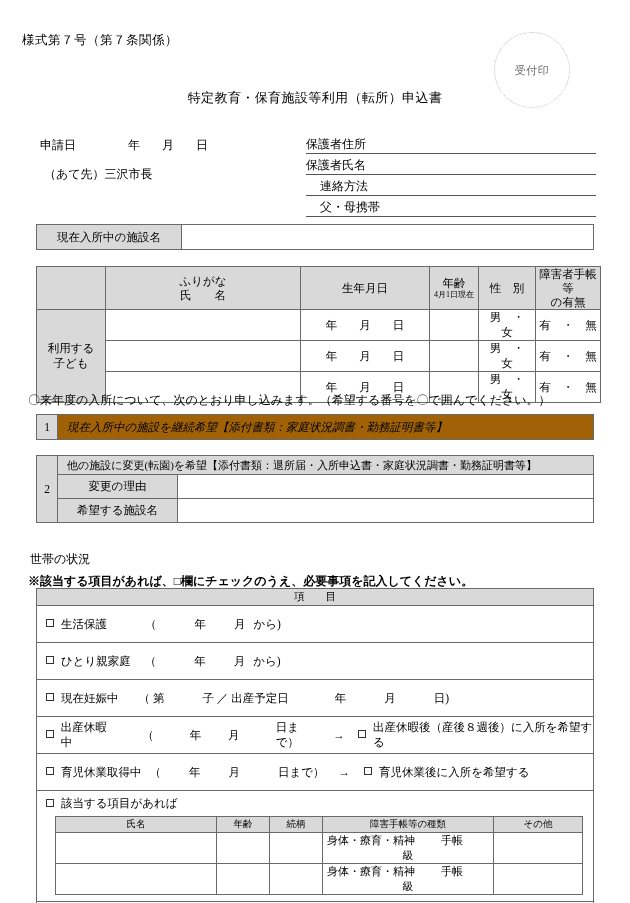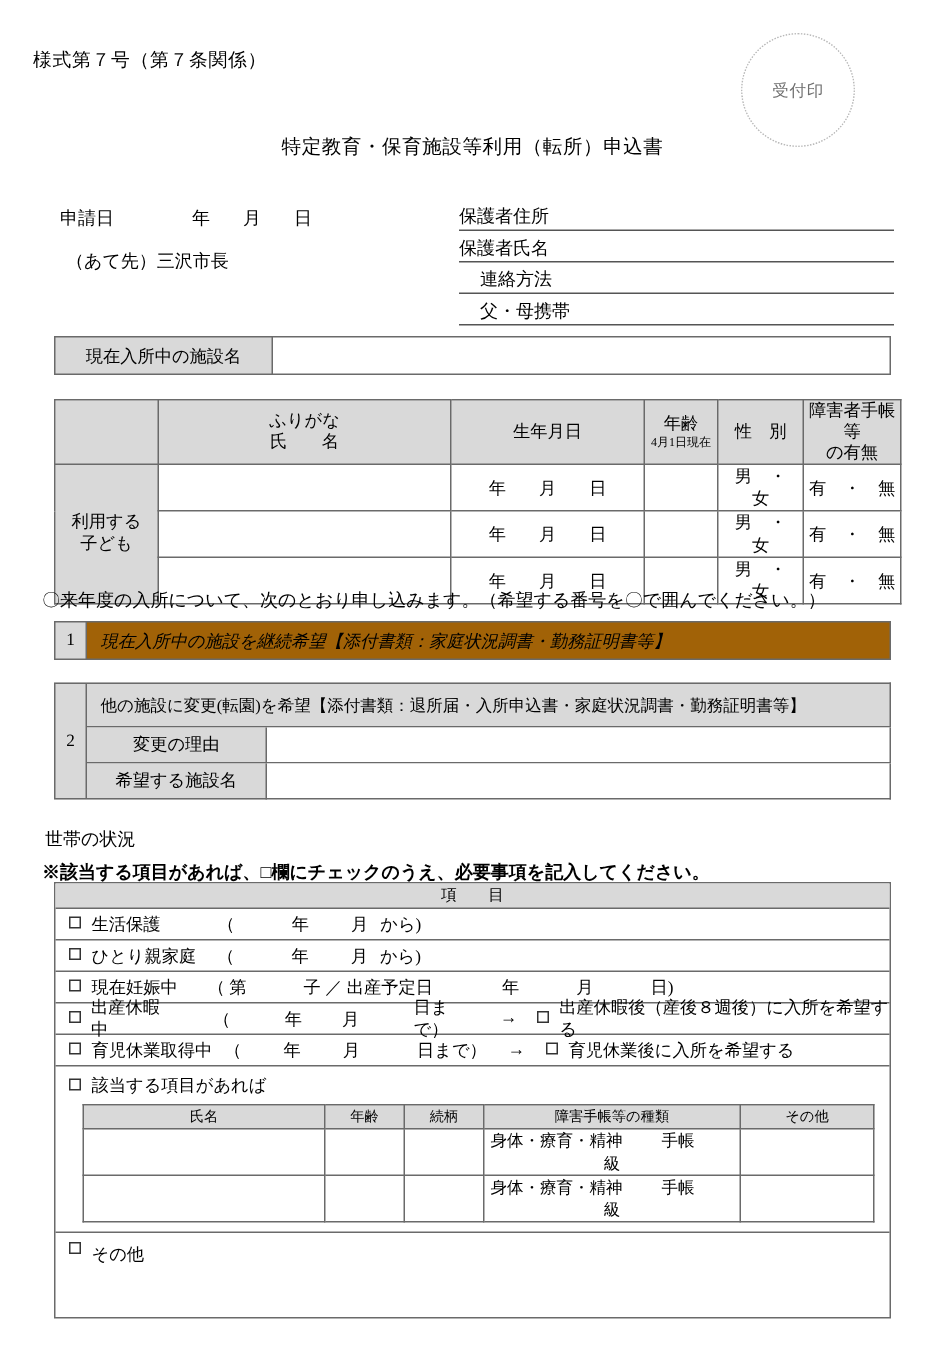--- a/index.html
+++ b/index.html
@@ -29,21 +29,21 @@
 
   
   #form-number {
     left: 22px;
     top: 32px;
     font-size: 12.5px;
     letter-spacing: .5px;
   }
   #receipt-seal {
     left: 494px;
-    top: 22px;
+    top: 32px;
     width: 74px;
     height: 74px;
     border: 1px dotted #b9b9b9;
     border-radius: 50%;
     display: flex;
     align-items: center;
     justify-content: center;
     color: #6f6f6f;
     font-size: 11px;
     letter-spacing: .5px;
@@ -198,21 +198,21 @@
   #option2 .num {
     width: 22px;
     border: 1px solid #6a6a6a;
     background: #d9d9d9;
     display: flex; align-items: center; justify-content: center;
     font-size: 11.5px;
     box-sizing: border-box;
   }
   #option2 .body { flex: 1; }
   #option2 .o2head {
-    height: 30px;
+    height: 20px;
     border: 1px solid #6a6a6a;
     border-left: none;
     background: #d9d9d9;
     display: flex; align-items: center;
     padding-left: 9px;
     font-size: 11px;
     box-sizing: border-box;
   }
   #option2 .o2row {
     height: 24px;
@@ -261,21 +261,21 @@
   }
   #household-table .hh-head {
     height: 17px;
     background: #d9d9d9;
     border-bottom: 1px solid #6a6a6a;
     display: flex; align-items: center; justify-content: center;
     font-size: 10.5px;
     box-sizing: border-box;
   }
   .hh-row {
-    height: 21px;
+    height: 37px;
     border-bottom: 1px solid #6a6a6a;
     display: flex;
     align-items: center;
     padding-left: 9px;
     font-size: 11.5px;
     box-sizing: border-box;
   }
   .hh-row.tall { height: auto; display: block; padding: 0; border-bottom: 1px solid #6a6a6a; }
   .hh-row.last { border-bottom: none; height: 56px; align-items: flex-start; padding-top: 7px; }
   .cb {

